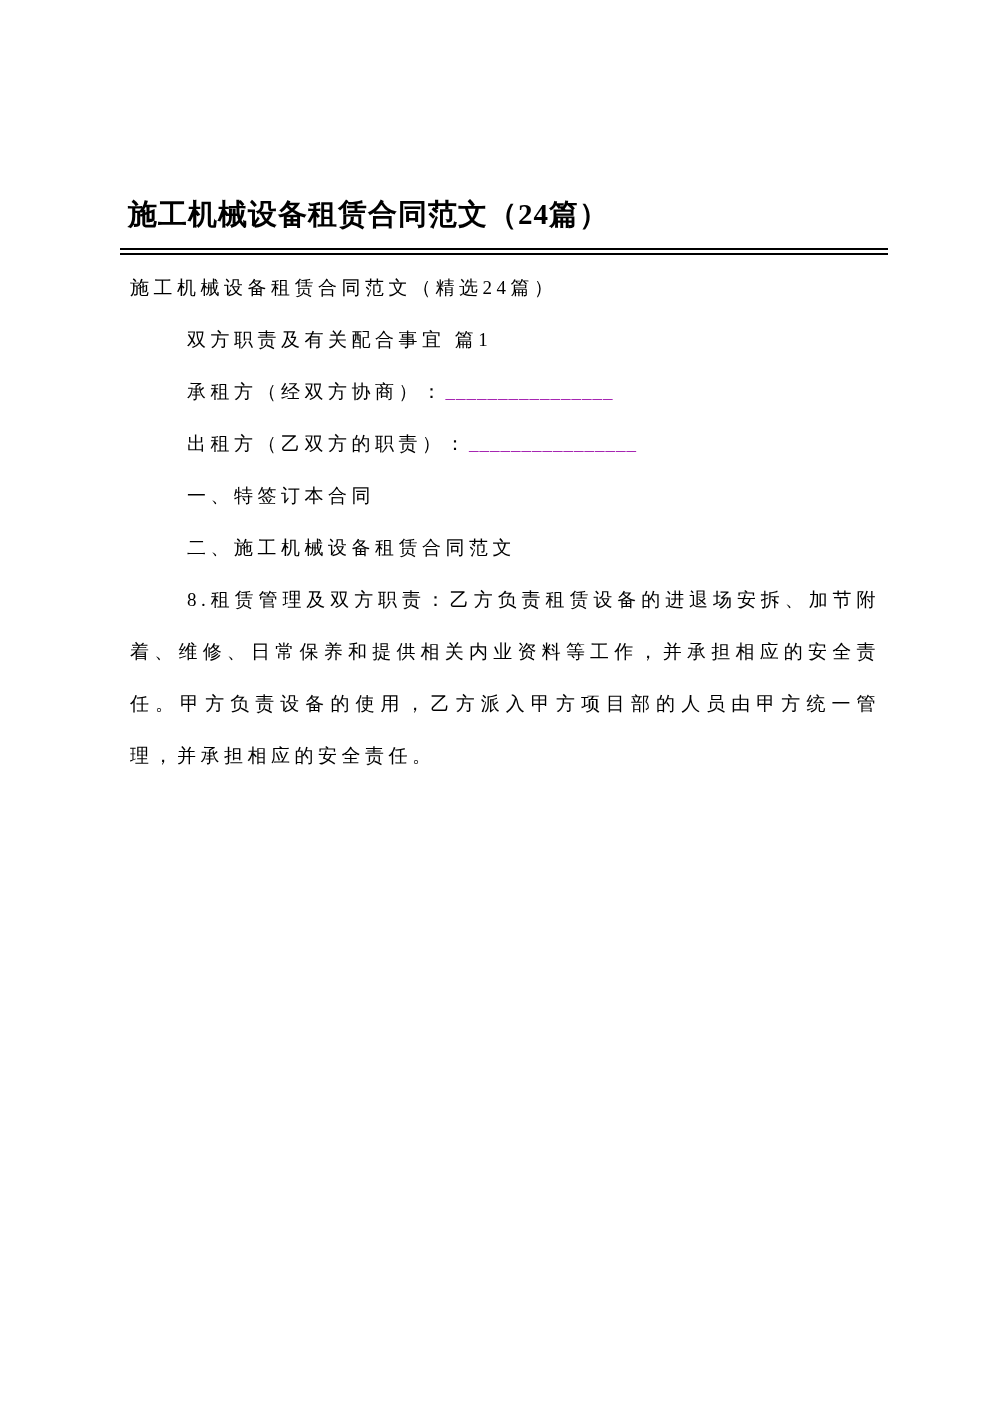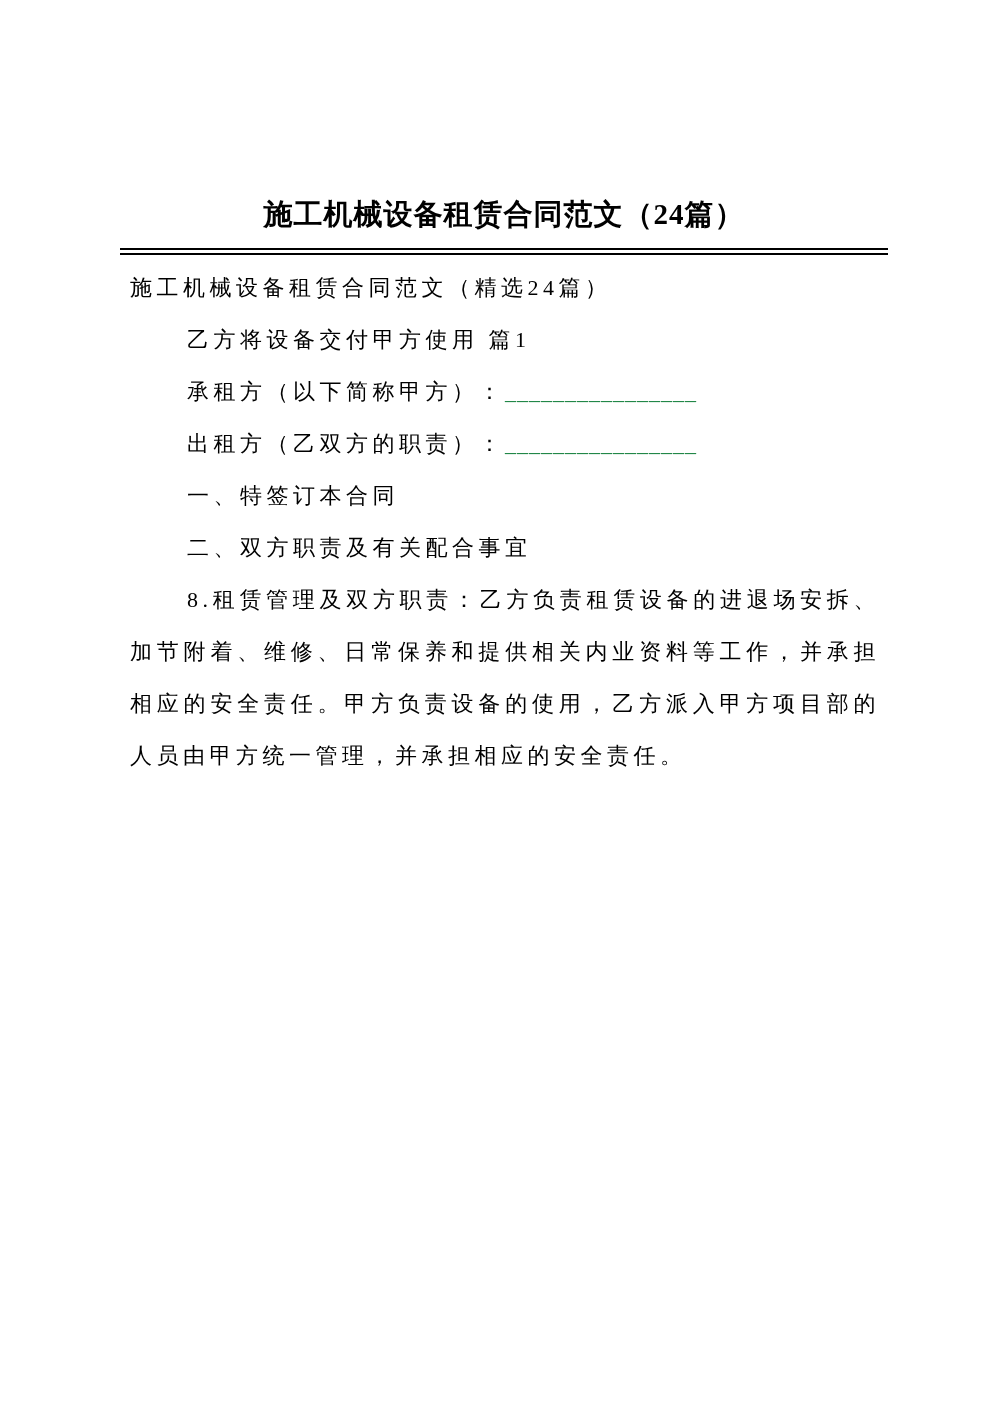--- a/index.html
+++ b/index.html
@@ -13,61 +13,61 @@
     color: #000000;
     font-family: "Liberation Serif", "DejaVu Serif", serif;
   }
   .content {
     position: absolute;
     left: 120px;
     top: 196px;
     width: 768px;
   }
   .doc-title {
-    text-align: center;
+    text-align: left;
     font-size: 29px;
     font-weight: 700;
     line-height: 36px;
     letter-spacing: 1px;
     padding: 0 8px;
   }
   .title-rule {
     margin-top: 16px;
     height: 7px;
     border-top: 2px solid #000000;
     border-bottom: 2px solid #000000;
   }
   .doc-body {
     margin-top: 7px;
-    font-size: 22px;
+    font-size: 19px;
     line-height: 52px;
     letter-spacing: 4.5px;
     text-align: justify;
     text-justify: inter-character;
     word-break: break-all;
     padding: 0 8px 0 10px;
   }
   .doc-body p { margin: 0; }
   .doc-body p.indent { text-indent: 57px; }
   .blank {
-    color: #15803d;
+    color: #a21caf;
     letter-spacing: 1px;
     white-space: nowrap;
   }
 </style>
 </head>
 <body>
 
 <div class="page">
   <div class="content">
     <h1 class="doc-title">施工机械设备租赁合同范文（24篇）</h1>
     <div class="title-rule"></div>
     <div class="doc-body" id="doc-body">
         <p><span>施工机械设备租赁合同范文（精选24篇）</span></p>
-        <p class="indent"><span>乙方将设备交付甲方使用 篇1</span></p>
-        <p class="indent"><span>承租方（以下简称甲方）：</span><span class="blank">________________</span></p>
+        <p class="indent"><span>双方职责及有关配合事宜 篇1</span></p>
+        <p class="indent"><span>承租方（经双方协商）：</span><span class="blank">________________</span></p>
         <p class="indent"><span>出租方（乙双方的职责）：</span><span class="blank">________________</span></p>
         <p class="indent"><span>一、特签订本合同</span></p>
-        <p class="indent"><span>二、双方职责及有关配合事宜</span></p>
+        <p class="indent"><span>二、施工机械设备租赁合同范文</span></p>
         <p class="indent"><span>8.租赁管理及双方职责：乙方负责租赁设备的进退场安拆、加节附着、维修、日常保养和提供相关内业资料等工作，并承担相应的安全责任。甲方负责设备的使用，乙方派入甲方项目部的人员由甲方统一管理，并承担相应的安全责任。</span></p>
       </div>
   </div>
 </div>
 
 </body></html>

